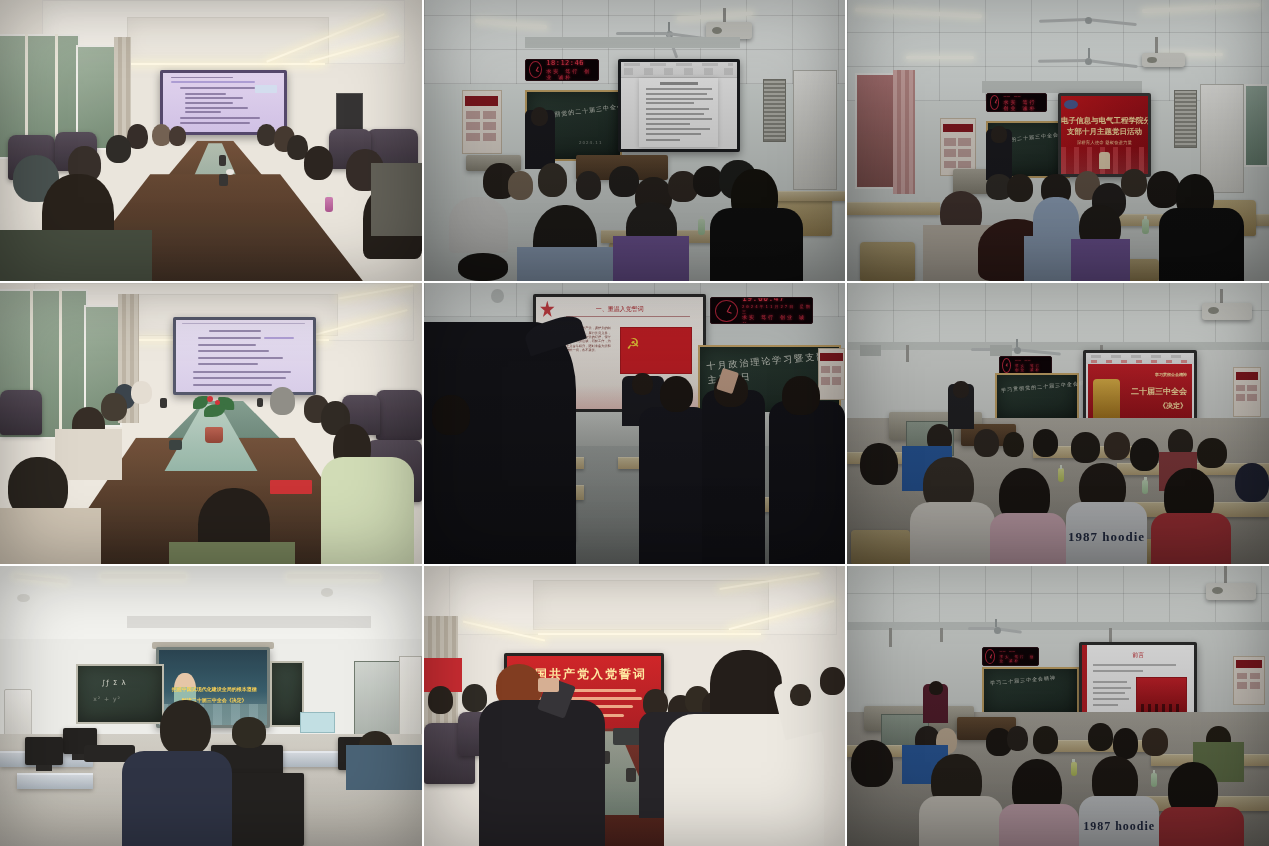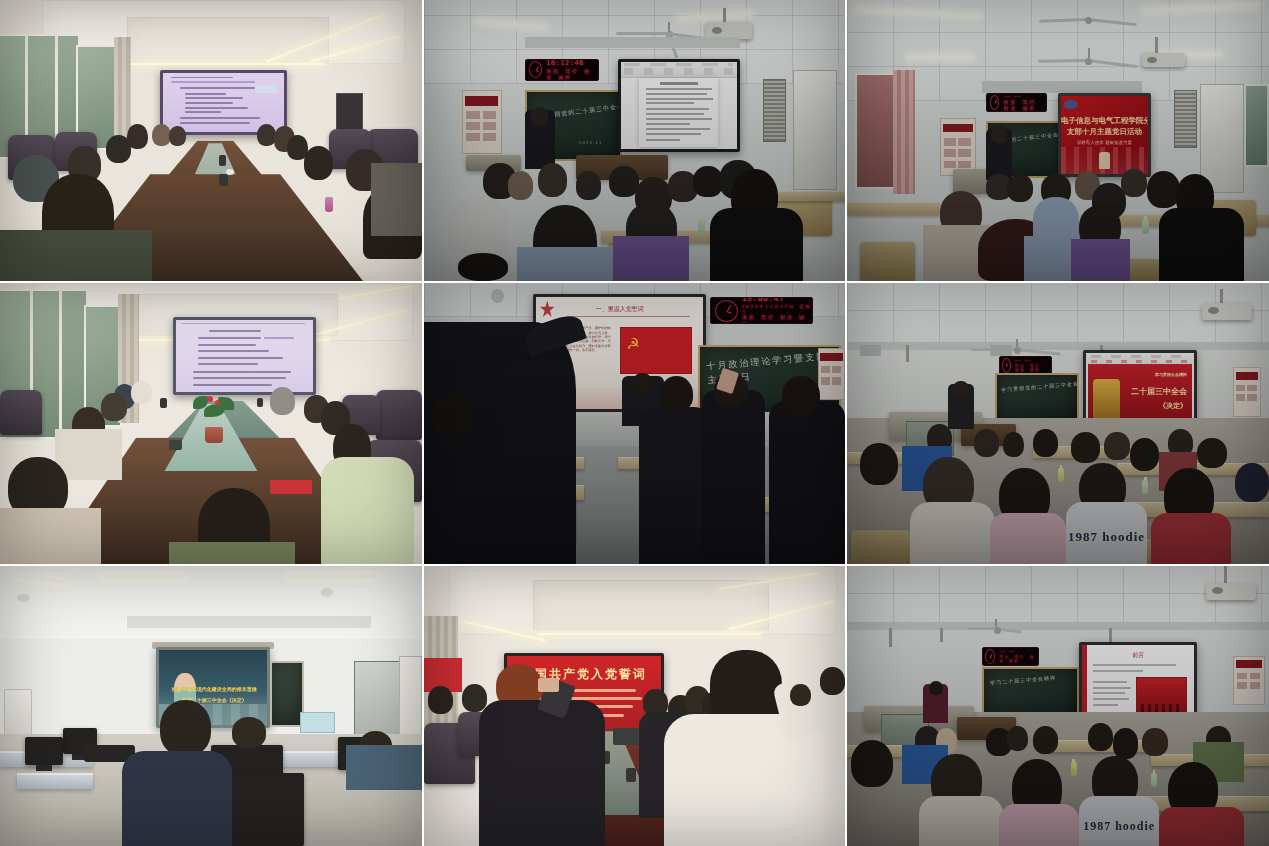--- a/index.html
+++ b/index.html
@@ -667,20 +667,24 @@
       <div class="screenframe" style="left:37%;top:29%;width:27%;height:29%;background:#6d7a78;">
         <div class="screenin">
           <div class="slide-video">
             <div class="person"></div>
             <div class="city"></div>
             <div class="sub1" style="top:48%;font-size:5px;">把握中国式现代化建设全局的根本遵循</div>
             <div class="sub2" style="top:62%;font-size:5px;">解读二十届三中全会《决定》</div>
           </div>
         </div>
       </div>
+      <div class="blackboard" style="left:18%;top:35%;width:20%;height:20%;border-color:#b9b9ae;">
+        <div class="chalk" style="left:28%;top:24%;font-size:7px;">∫ƒ Σ λ</div>
+        <div class="chalk" style="left:18%;top:52%;font-size:6px;opacity:.5;">x² + y²</div>
+      </div>
       <div class="blackboard" style="left:64%;top:34%;width:7%;height:22%;border-color:#b9b9ae;"></div>
       <div class="cabinet" style="left:84%;top:34%;width:12%;height:26%;background:linear-gradient(#cfd6d2,#aab3ae);"></div>
       <div class="door" style="right:0;top:32%;width:5%;height:32%;"></div>
       <div style="position:absolute;left:71%;top:52%;width:8%;height:7%;background:#bfe0e6;border:1px solid #8fb8c0;"></div>
       <div style="position:absolute;left:1%;top:44%;width:6%;height:18%;background:linear-gradient(#f2f2ef,#d9d9d4);border:1px solid #c3c3be;border-radius:2px;"></div>
       <div style="position:absolute;left:0;top:60%;right:0;bottom:0;background:linear-gradient(#cfcdc6,#b0aea7);"></div>
 
       <div class="labdesk" style="left:0;top:66%;width:22%;height:5%;"></div>
       <div class="labdesk" style="left:4%;top:74%;width:18%;height:5%;"></div>
       <div class="labdesk" style="left:66%;top:66%;width:34%;height:5%;"></div>

